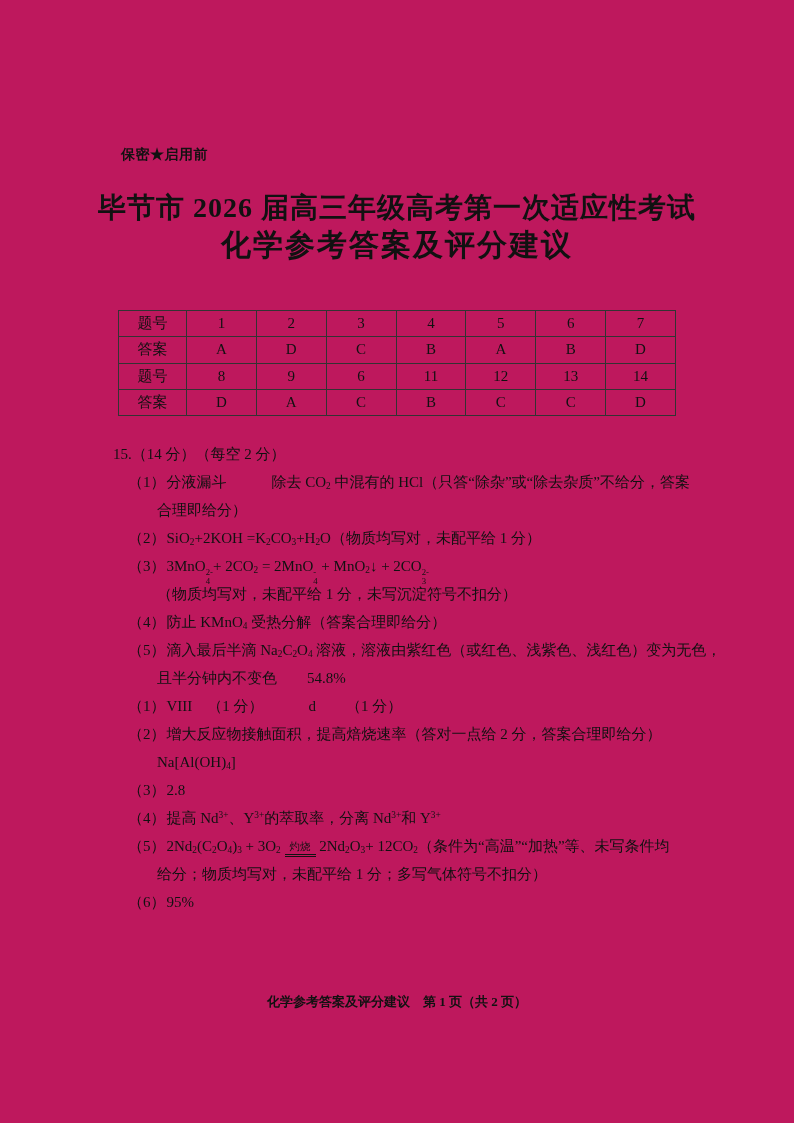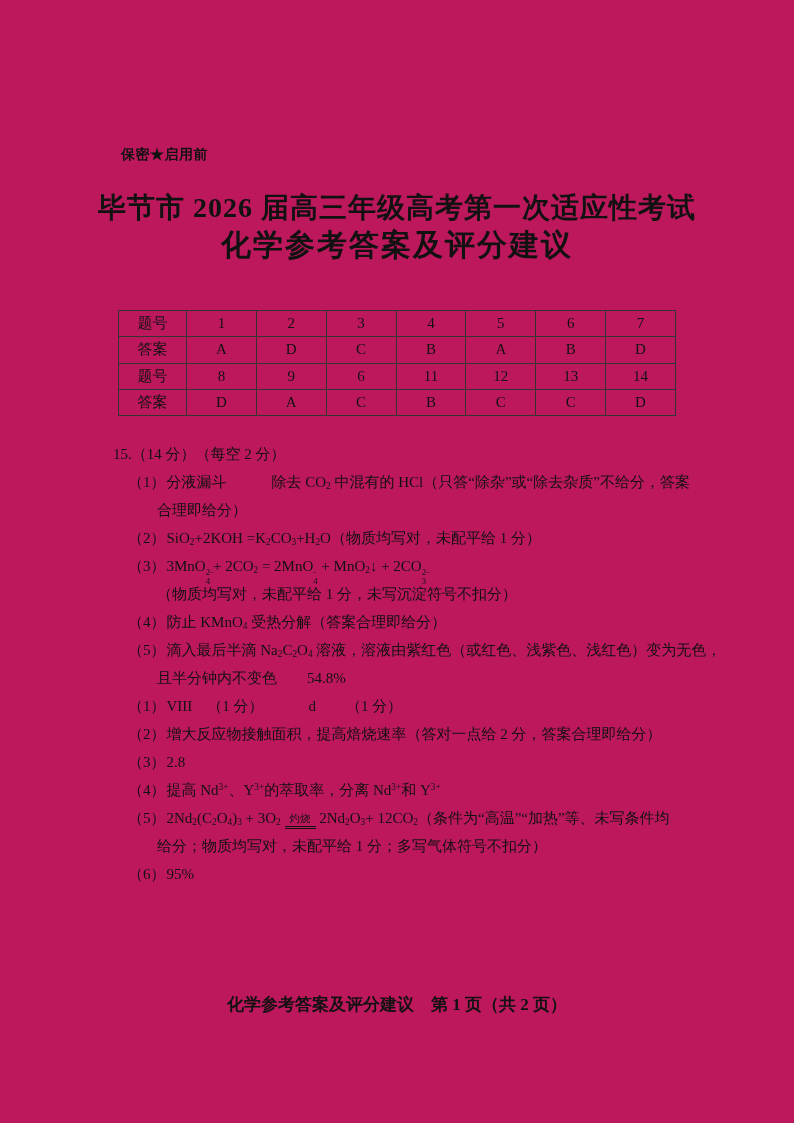--- a/index.html
+++ b/index.html
@@ -54,21 +54,21 @@
   .ss span { display:block; }
   .eqcond {
     display:inline-block;
     font-size:10.5px; line-height:1.15;
     border-bottom:3px double #111;
     padding:0 5px 0.5px 5px;
     vertical-align:1px;
   }
   .footer {
     position:absolute; left:0; top:993px; width:100%;
-    text-align:center; font-size:17px; font-weight:bold;
+    text-align:center; font-size:13px; font-weight:bold;
   }
 </style>
 </head>
 <body>
 
 <div class="page">
 
   <div class="secrecy">保密★启用前</div>
   <div class="title">毕节市 2026 届高三年级高考第一次适应性考试</div>
   <div class="subtitle">化学参考答案及评分建议</div>
@@ -141,20 +141,21 @@
 
     <div class="line l1"><span class="lbl">（4）</span><span>防止 KMnO<sub>4</sub> 受热分解（答案合理即给分）</span></div>
 
     <div class="line l1"><span class="lbl">（5）</span><span>滴入最后半滴 Na<sub>2</sub>C<sub>2</sub>O<sub>4</sub> 溶液，溶液由紫红色（或红色、浅紫色、浅红色）变为无色，</span></div>
     <div class="line l2"><span>且半分钟内不变色　　54.8%</span></div>
 
 
     <div class="line l1"><span class="lbl">（1）</span><span>VIII　（1 分）　　　d　　（1 分）</span></div>
 
     <div class="line l1"><span class="lbl">（2）</span><span>增大反应物接触面积，提高焙烧速率（答对一点给 2 分，答案合理即给分）</span></div>
+    <div class="line l2"><span>Na[Al(OH)<sub>4</sub>]</span></div>
 
     <div class="line l1"><span class="lbl">（3）</span><span>2.8</span></div>
 
     <div class="line l1"><span class="lbl">（4）</span><span>提高 Nd<sup>3+</sup>、Y<sup>3+</sup>的萃取率，分离 Nd<sup>3+</sup>和 Y<sup>3+</sup></span></div>
 
     <div class="line l1"><span class="lbl">（5）</span><span>2Nd<sub>2</sub>(C<sub>2</sub>O<sub>4</sub>)<sub>3</sub>  + 3O<sub>2</sub> <span class="eqcond">灼烧</span> 2Nd<sub>2</sub>O<sub>3</sub>+ 12CO<sub>2</sub>（条件为“高温”“加热”等、未写条件均</span></div>
     <div class="line l2"><span>给分；物质均写对，未配平给 1 分；多写气体符号不扣分）</span></div>
 
     <div class="line l1"><span class="lbl">（6）</span><span>95%</span></div>
 

